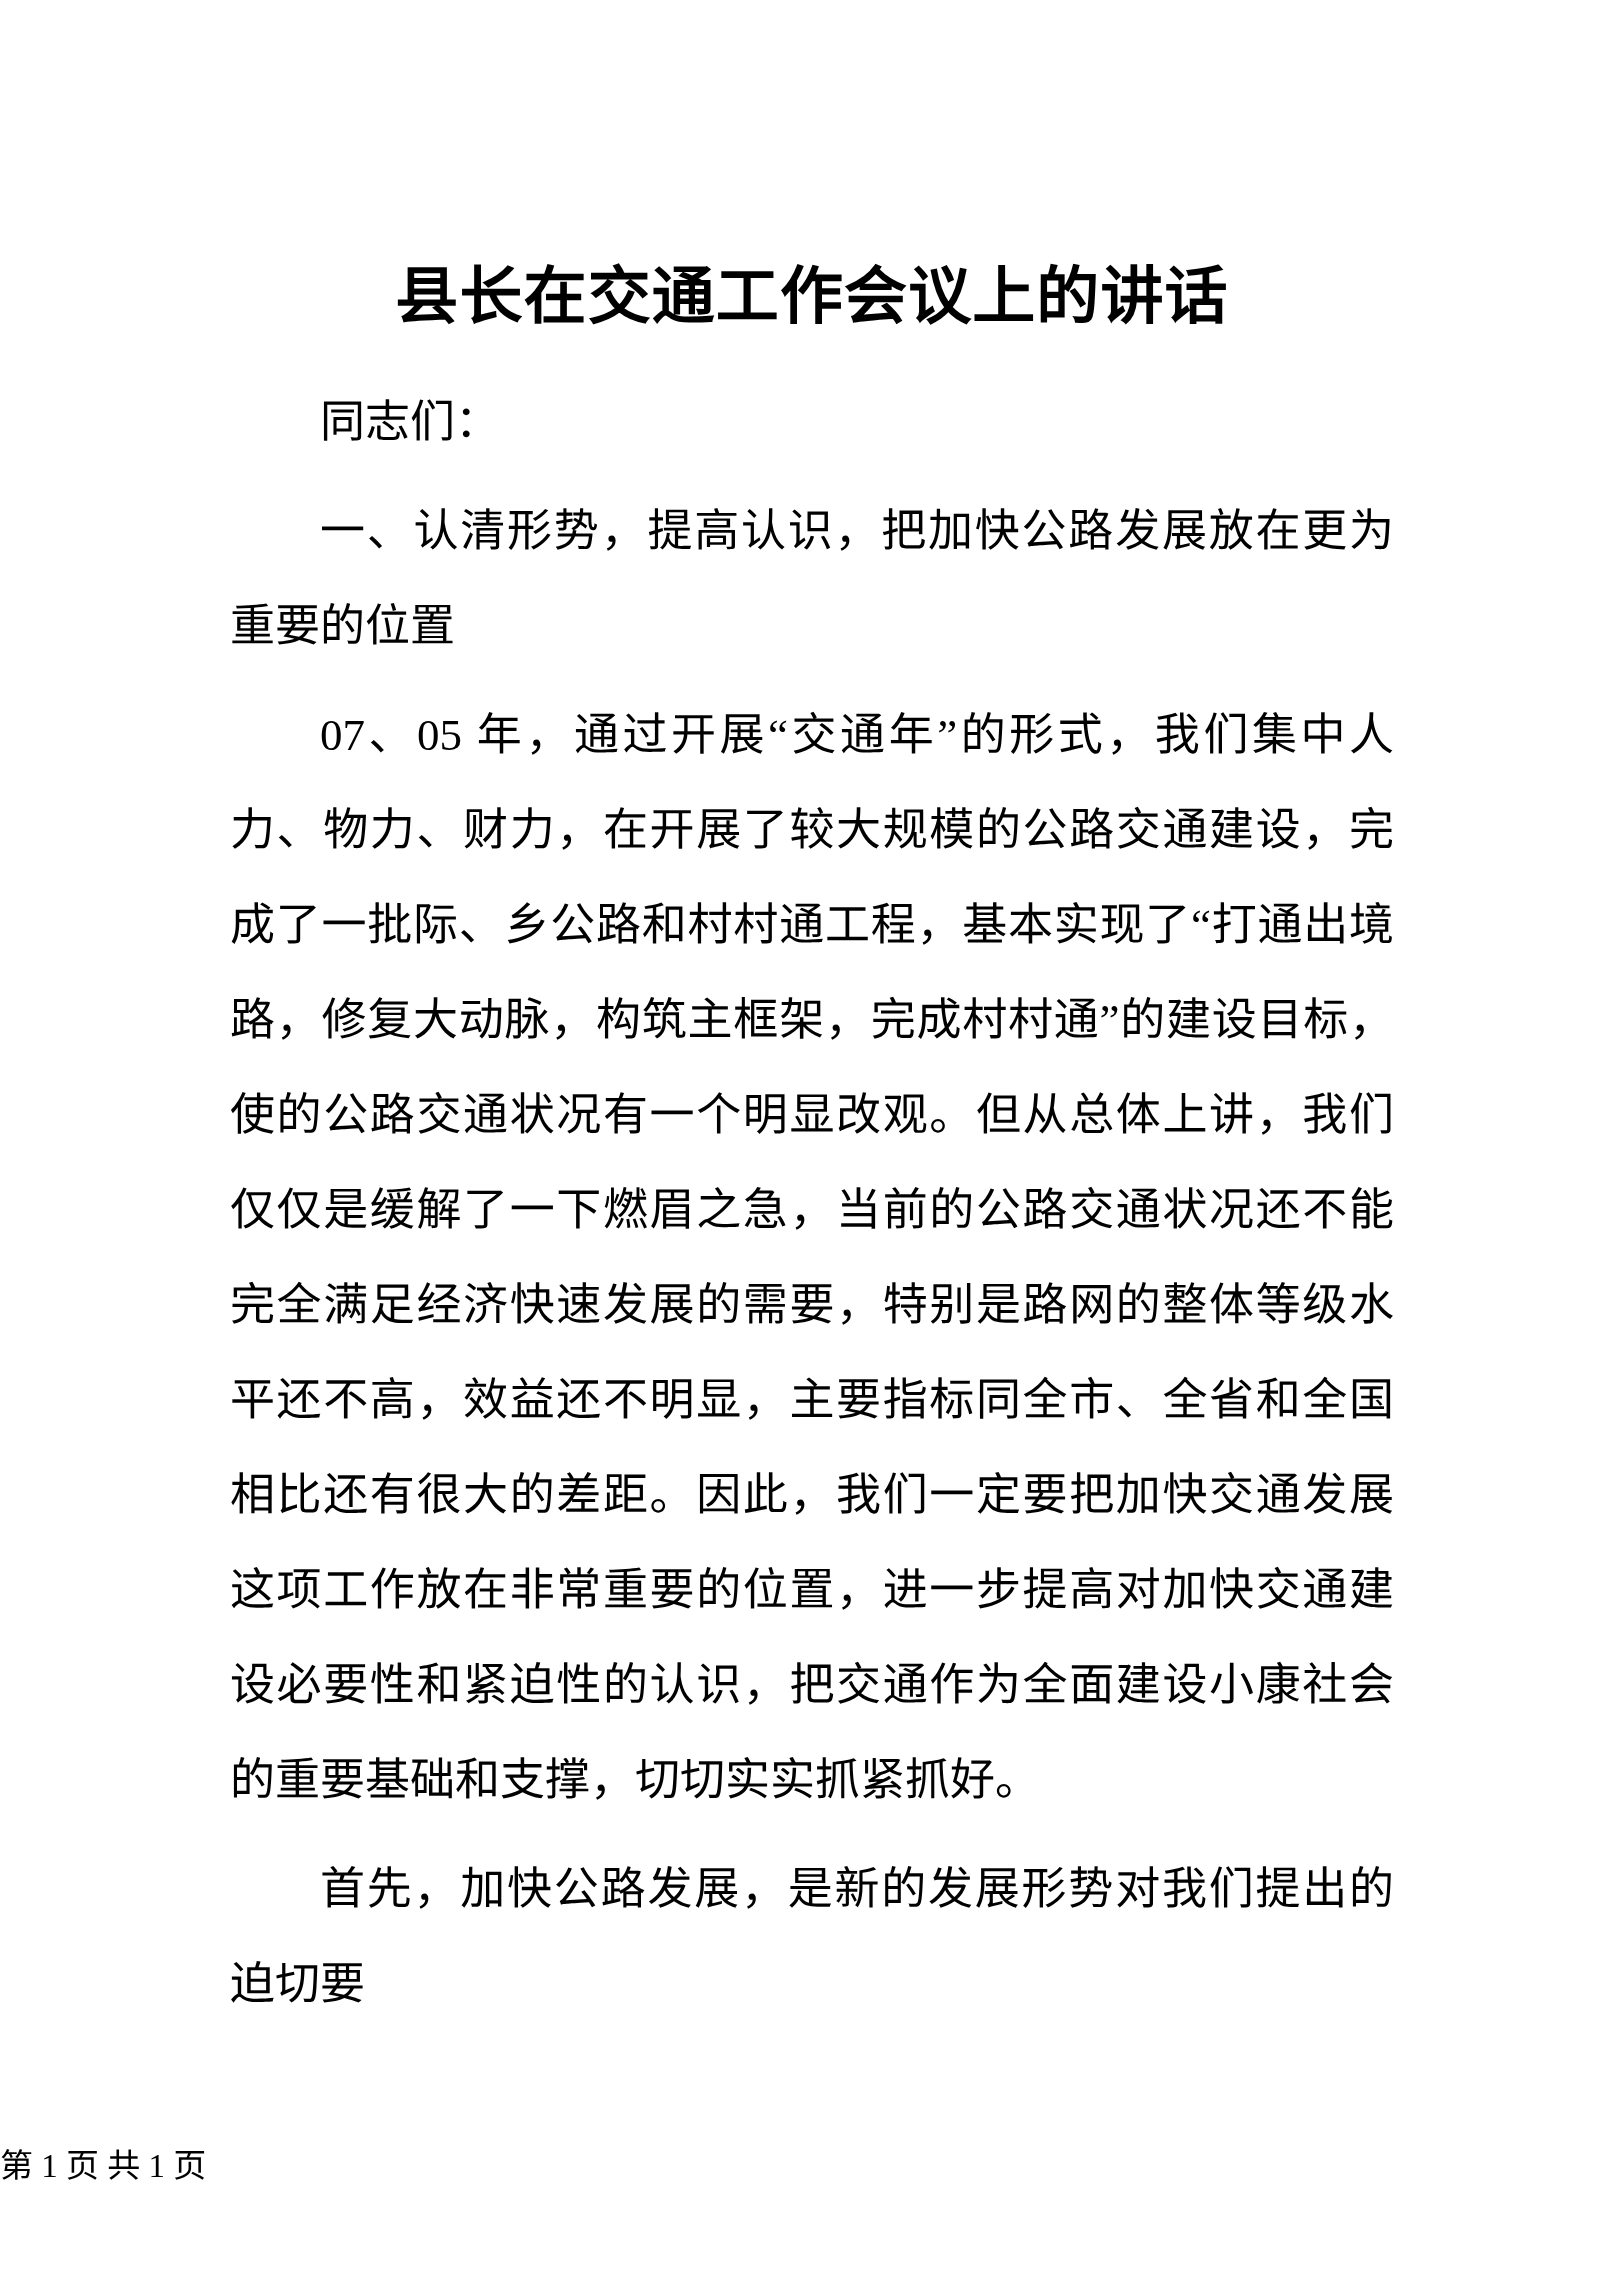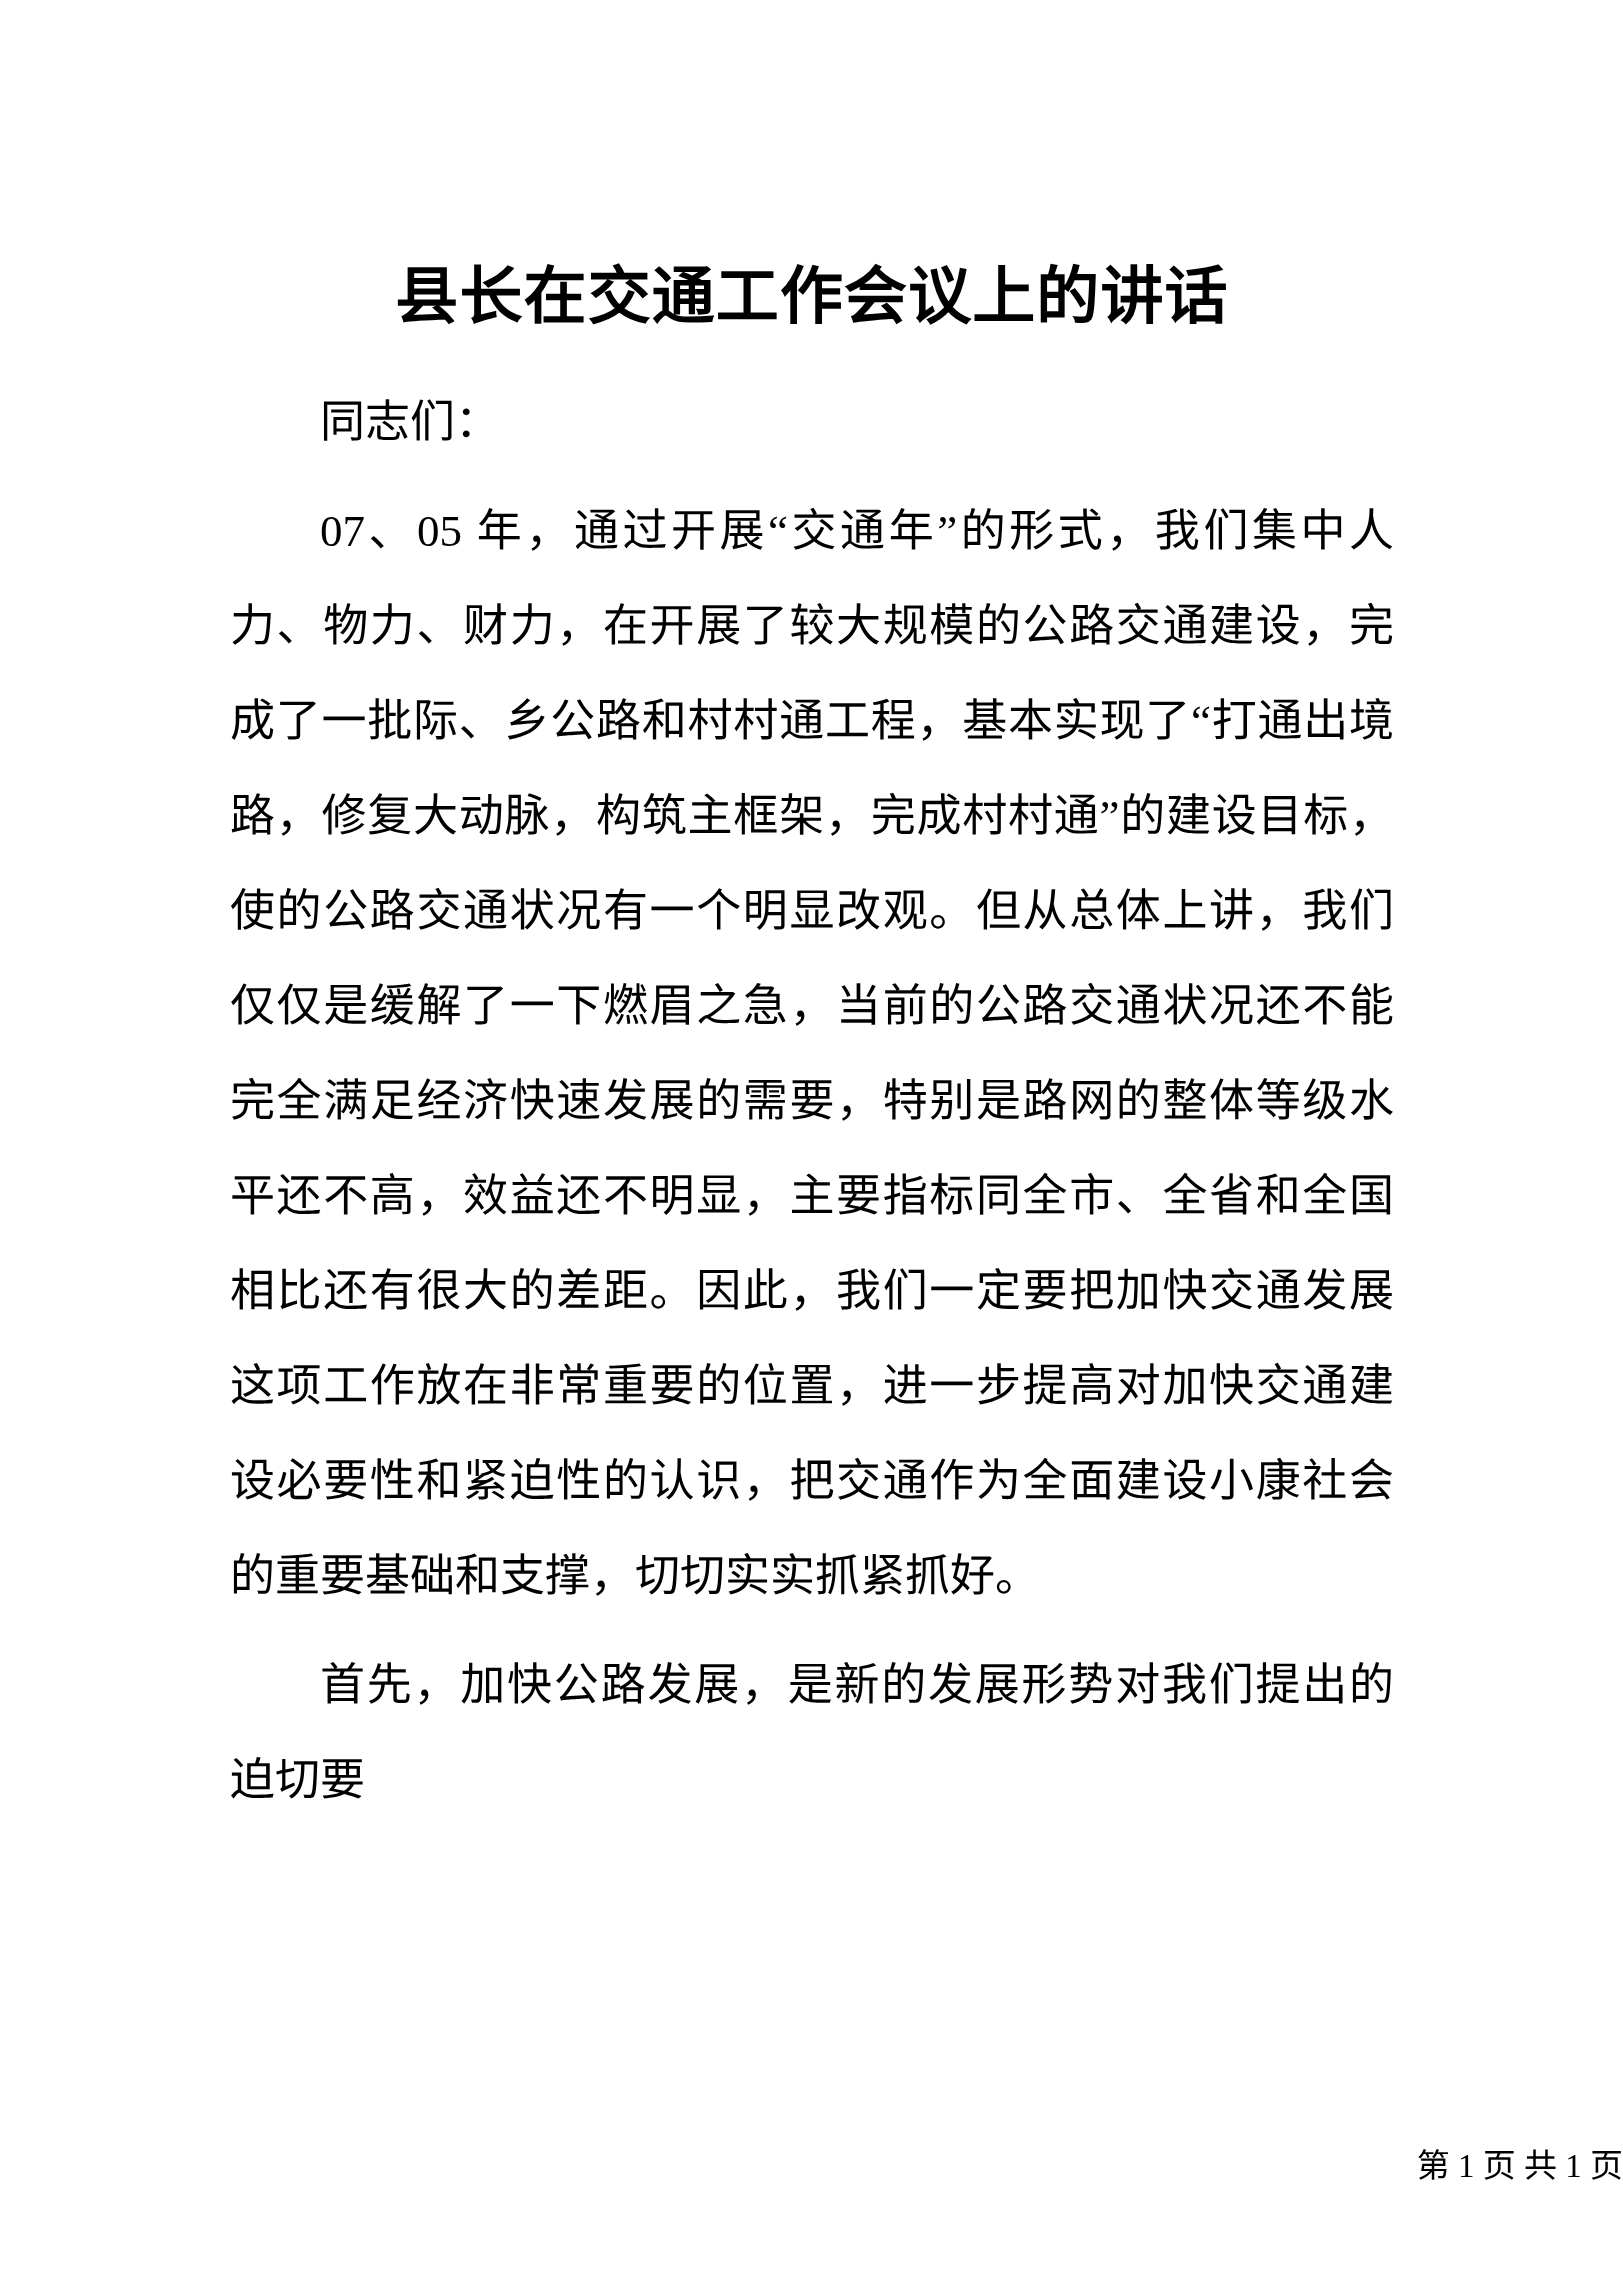--- a/index.html
+++ b/index.html
@@ -32,34 +32,35 @@
     margin: 14px;
     text-align: justify;
     text-indent: 2em;
     word-break: break-all;
   }
   .page-footer {
     position: absolute;
     left: 0;
     right: 0;
     bottom: 109px;
-    text-align: right;
+    text-align: left;
     font-size: 33px;
     line-height: 39px;
   }
 </style>
 </head>
 <body>
 
 <div class="page">
 
   <h1 class="doc-title">县长在交通工作会议上的讲话</h1>
 
   <div class="body-text">
     <p>同志们：</p>
+    <p>一、认清形势，提高认识，把加快公路发展放在更为重要的位置</p>
     <p>07、05 年，通过开展“交通年”的形式，我们集中人力、物力、财力，在开展了较大规模的公路交通建设，完成了一批际、乡公路和村村通工程，基本实现了“打通出境路，修复大动脉，构筑主框架，完成村村通”的建设目标，使的公路交通状况有一个明显改观。但从总体上讲，我们仅仅是缓解了一下燃眉之急，当前的公路交通状况还不能完全满足经济快速发展的需要，特别是路网的整体等级水平还不高，效益还不明显，主要指标同全市、全省和全国相比还有很大的差距。因此，我们一定要把加快交通发展这项工作放在非常重要的位置，进一步提高对加快交通建设必要性和紧迫性的认识，把交通作为全面建设小康社会的重要基础和支撑，切切实实抓紧抓好。</p>
     <p>首先，加快公路发展，是新的发展形势对我们提出的迫切要</p>
   </div>
 
   <div class="page-footer">第 1 页 共 1 页</div>
 
 </div>
 
 
 </body></html>

